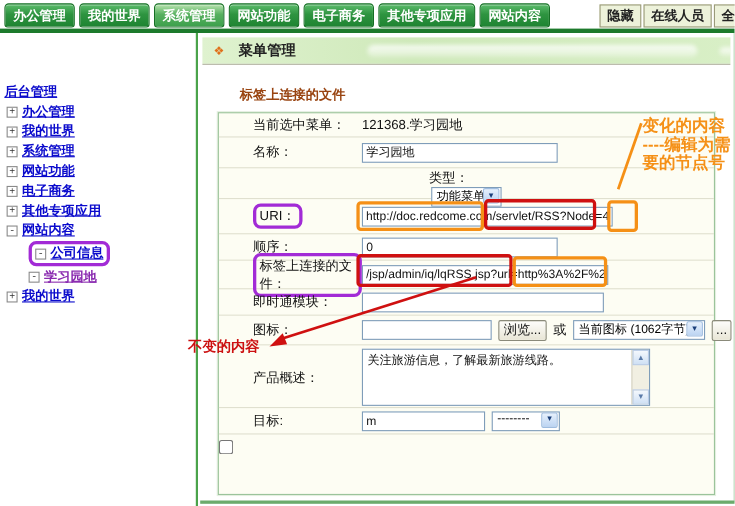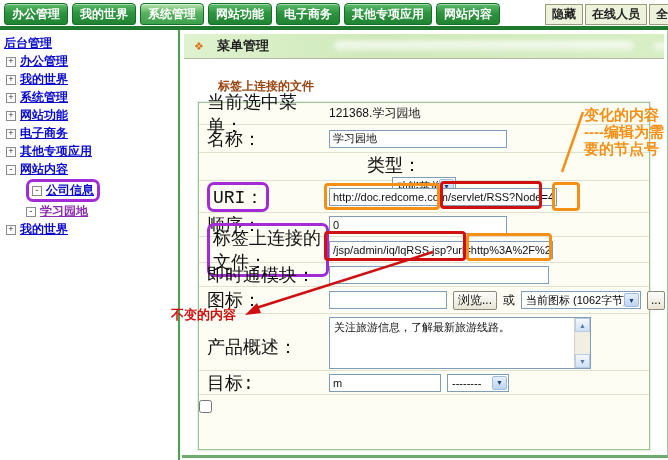--- a/index.html
+++ b/index.html
@@ -17,21 +17,21 @@
   .tab.active { background:linear-gradient(#b9e4b0,#58b160 45%,#3da04c); }
   .navline { position:absolute; left:0; top:26px; width:668px; height:4px; background:#1d7a2c; }
   .topright { position:absolute; top:4px; left:545px; display:flex; gap:2px; }
   .tr-cell { border:1px solid #9a9a7a; background:#edf2da; font-size:12px; font-weight:bold;
              color:#222; padding:1px 6px; white-space:nowrap; cursor:pointer; }
 
   
   .sidebar { position:absolute; left:0; top:30px; width:180px; height:430px; background:#fff;
              border-right:2px solid #4aa34a; padding-top:5px; }
   .tree-row { min-height:13px; display:flex; align-items:center; margin-bottom:1px; }
-  .tree-root { padding-left:4px; }
+  .tree-root { padding-left:4px;margin-top:40px; }
   .lvl1 { padding-left:6px; }
   .lvl2 { padding-left:26px; }
   .tree-icon { display:inline-flex; align-items:center; justify-content:center; width:10px; height:10px;
                border:1px solid #8a8a8a; background:#fff; color:#333; font-size:9px; line-height:8px;
                margin-right:4px; flex:none; cursor:pointer; font-family:"Liberation Mono","DejaVu Sans Mono",monospace; }
   .tree-link { color:#0a0acc; font-size:12px; font-weight:bold; text-decoration:underline; cursor:pointer; white-space:nowrap; }
   .tree-link.visited { color:#8a2bb0; }
   .hl-purple { display:inline-flex; align-items:center; border:3px solid #a22bd6; border-radius:7px;
                padding:0 3px; background:transparent; }
 
@@ -45,31 +45,31 @@
   .hdr-title { margin-left:13px; font-size:13px; font-weight:bold; color:#222; }
   .streak { position:absolute; top:7px; height:11px; background:linear-gradient(rgba(255,255,255,.85),rgba(255,255,255,.25));
             border-radius:6px; filter:blur(2px); }
   .form-title { position:absolute; left:218px; top:78px; font-size:12px; font-weight:bold; color:#994411; }
 
   
   .form { position:absolute; left:198px; top:102px; width:452px; height:348px;
           background:#fdfdf3; border:1px solid #9bc49b; box-shadow:0 0 0 1px #e4efe0; }
   .frow { display:flex; align-items:center; border-bottom:1px solid #e0e0cf; }
   .frow:last-child { border-bottom:none; }
-  .flabel { width:130px; flex:none; padding-left:8px; font-size:18px; color:#111;font-family:Liberation Mono, monospace; }
+  .flabel { width:130px; flex:none; padding-left:31px; font-size:12px; color:#111; }
   .fval { display:flex; align-items:center; gap:6px; flex:1; min-width:0; }
   .r1{height:22px;} .r2{height:28px;} .r3{height:28px;flex-direction:column;} .r4{height:32px;} .r5{height:24px;}
   .r6{height:26px;} .r7{height:24px;} .r8{height:27px;} .r9{height:57px; align-items:flex-start; padding-top:3px;}
   .r10{height:24px;} .r11{height:22px;} .r12{height:33px; padding-left:147px;}
   .plain-val { font-size:12px; color:#111; }
   .xp-input { height:18px; border:1px solid #7f9db9; background:#fff; font-size:11px; padding:1px 3px;
               font-family:"Liberation Sans","DejaVu Sans",sans-serif; color:#111; }
   .w-name{width:178px;} .w-uri{width:228px;} .w-order{width:178px;} .w-tag{width:224px;}
   .w-im{width:220px;} .w-icon{width:118px;} .w-target{width:112px;}
-  .xp-select { display:inline-flex; align-items:center; border:1px solid #7f9db9; background:#fff;
+  .xp-select { display:inline-flex; border:1px solid #7f9db9; background:#fff;
                height:18px; font-size:11px; cursor:pointer; }
   .xp-select .sel-txt { padding:0 4px; flex:1; white-space:nowrap; overflow:hidden; }
   .sel-arrow { width:15px; height:14px; margin-right:1px; flex:none; display:flex; align-items:center; justify-content:center;
                background:linear-gradient(#e6f0fc,#bcd4f2); border:1px solid #9ebcdf; border-radius:2px;
                color:#1b3f7a; font-size:7px; }
   .w-type{width:64px;} .w-curicon{width:120px;} .w-tsel{width:62px;}
   .xp-btn { display:inline-flex; align-items:center; justify-content:center;
             background:linear-gradient(#fdfdfb,#e8e5d5); border:1px solid #8a8a7a; border-radius:2px;
             font-size:12px; color:#111; padding:1px 8px; height:20px; cursor:pointer; white-space:nowrap;
             font-family:"Liberation Sans","DejaVu Sans",sans-serif; }

